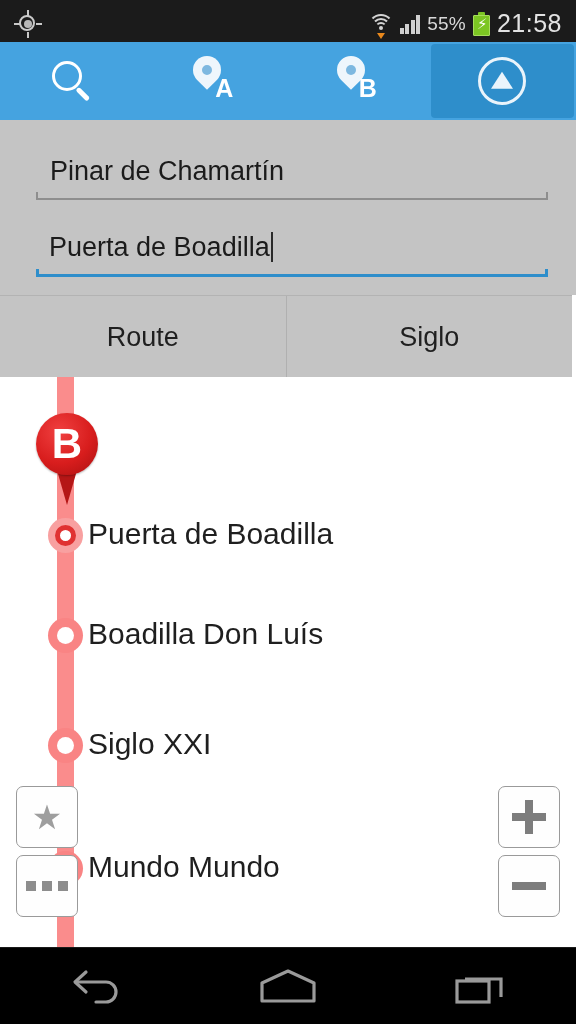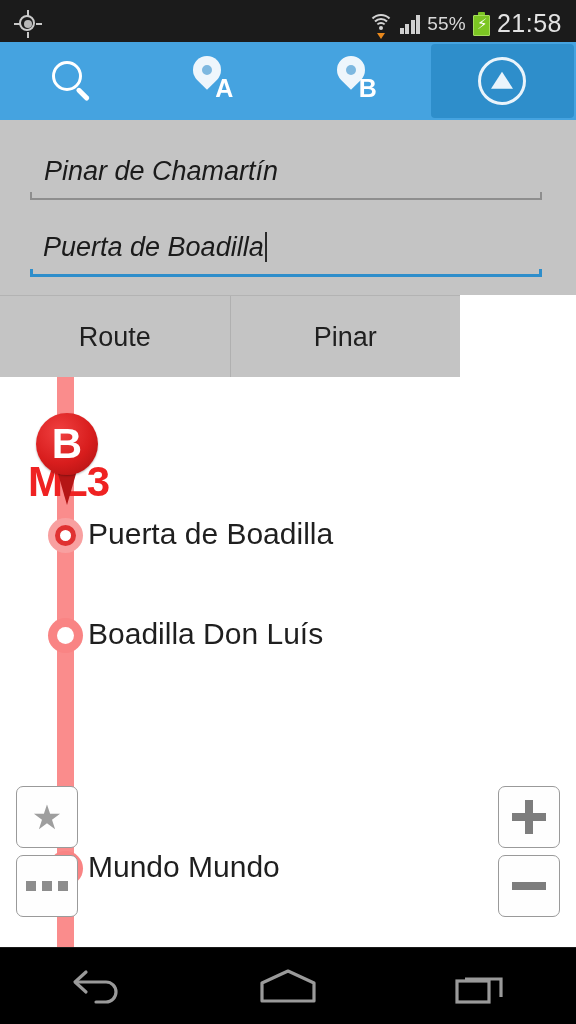--- a/index.html
+++ b/index.html
@@ -115,21 +115,21 @@
   .circ-tri .tri{
     position:absolute;left:50%;top:50%;transform:translate(-50%,-55%);
     width:0;height:0;border-left:11px solid transparent;border-right:11px solid transparent;
     border-bottom:17px solid #eaf4fb;
   }
 
   
   .form-panel{
     position:absolute;left:0;top:120px;width:576px;height:175px;background:#c4c4c4;
   }
-  .field{position:absolute;left:30px;width:512px;font-style:italic;}
+  .field{position:absolute;left:36px;width:512px;}
   .field .val{
     font-size:27px;color:#1b1b1b;padding-left:14px;line-height:34px;
     white-space:nowrap;overflow:hidden;
   }
   .field .rule{margin-top:10px;height:2px;width:100%;position:relative;}
   .field .rule:before,.field .rule:after{
     content:"";position:absolute;bottom:0;width:2px;height:8px;
   }
   .field .rule:before{left:0;}
   .field .rule:after{right:0;}
@@ -140,21 +140,21 @@
   .field.f1{top:34px;}
   .field.f2{top:110px;}
   .field.f2 .val{padding-left:13px;}
   .caret{
     display:inline-block;width:2px;height:30px;background:#2a2a2a;
     vertical-align:-6px;margin-left:1px;
   }
 
   
   .actions{
-    position:absolute;left:0;top:295px;width:460px;height:82px;background:#c4c4c4;
+    position:absolute;left:0;top:295px;width:572px;height:82px;background:#c4c4c4;
     display:flex;border-top:1px solid #b3b3b3;
   }
   .act{
     flex:1;display:flex;align-items:center;justify-content:center;cursor:pointer;
     font-size:27px;color:#1f1f1f;
   }
   .act.left{border-right:1px solid #b0b0b0;}
 
   
   .map{
@@ -306,41 +306,44 @@
       <div class="rule"></div>
     </div>
     <div class="field f2">
       <div class="val"><span placeholder="Destination">Puerta de Boadilla</span><span class="caret"></span></div>
       <div class="rule"></div>
     </div>
   </div>
 
   <div class="actions">
     <div class="act left">Route</div>
-    <div class="act">Pinar</div>
+    <div class="act">Siglo</div>
   </div>
 
   <div class="map">
     <div class="line"></div>
 
-    <div class="line-badge">ML3</div>
 
     <div class="pinB">
       <span class="tail"></span>
       <span class="head"></span>
       <span class="letter">B</span>
     </div>
 
     <div class="station active" style="top:141px">
       <span class="marker"></span>
       <span class="name">Puerta de Boadilla</span>
     </div>
     <div class="station" style="top:241px">
       <span class="marker"></span>
       <span class="name">Boadilla Don Luís</span>
+    </div>
+    <div class="station" style="top:351px">
+      <span class="marker"></span>
+      <span class="name">Siglo XXI</span>
     </div>
     <div class="station" style="top:474px">
       <span class="marker"></span>
       <span class="name">Mundo Mundo</span>
     </div>
 
     <div class="mapbtn star">
       <span class="star-glyph">★</span>
     </div>
     <div class="mapbtn more">

